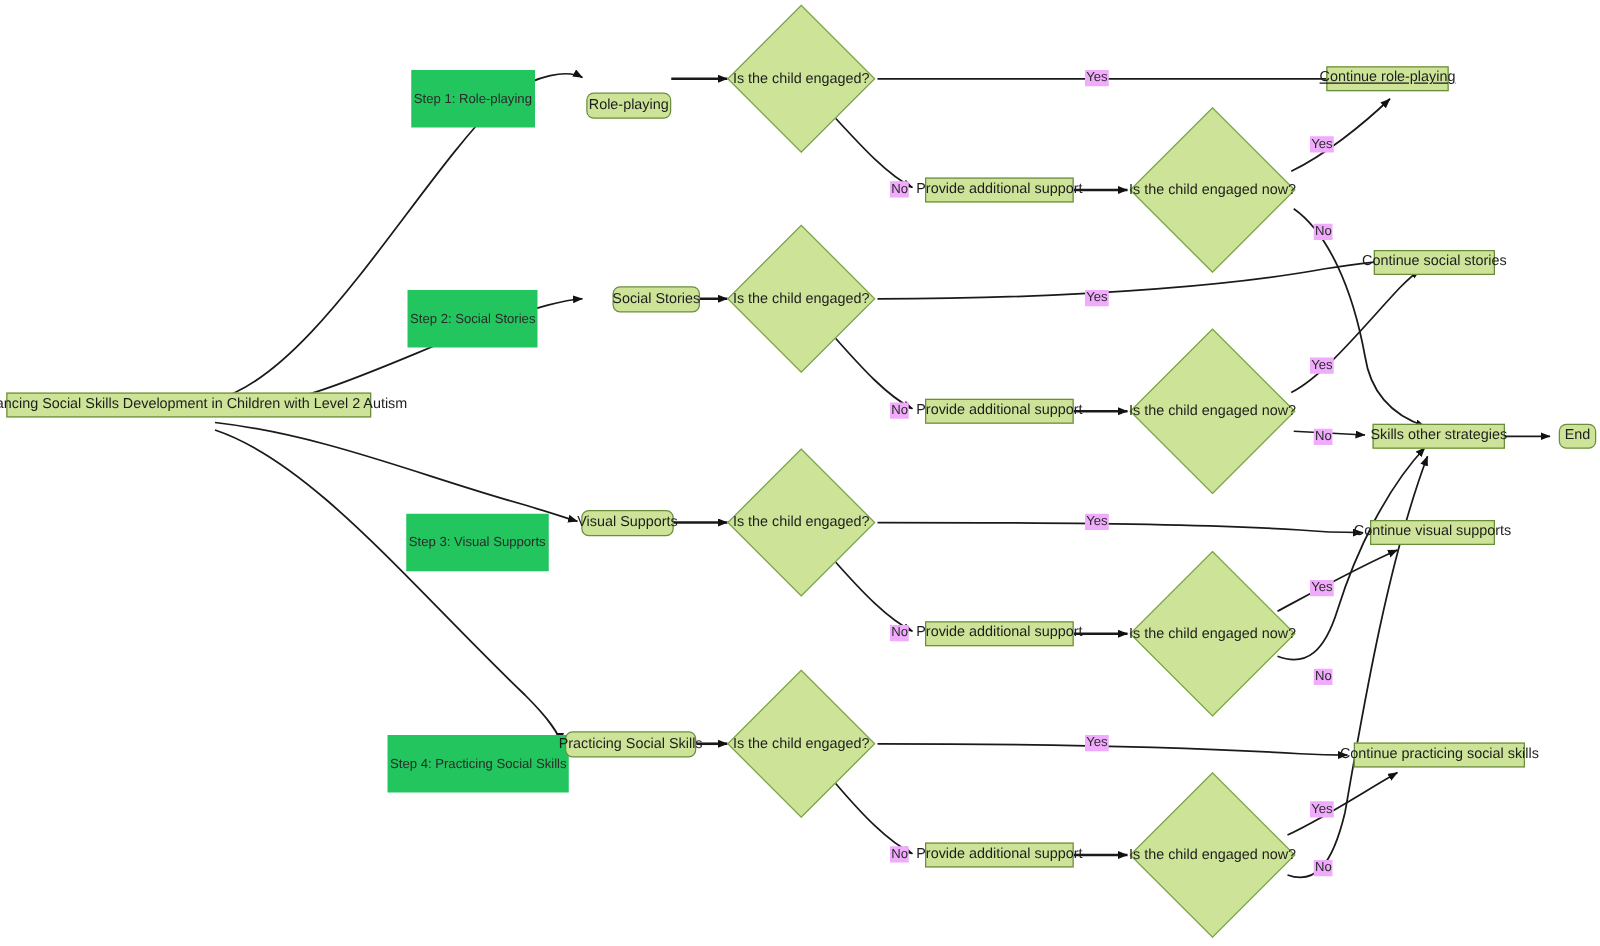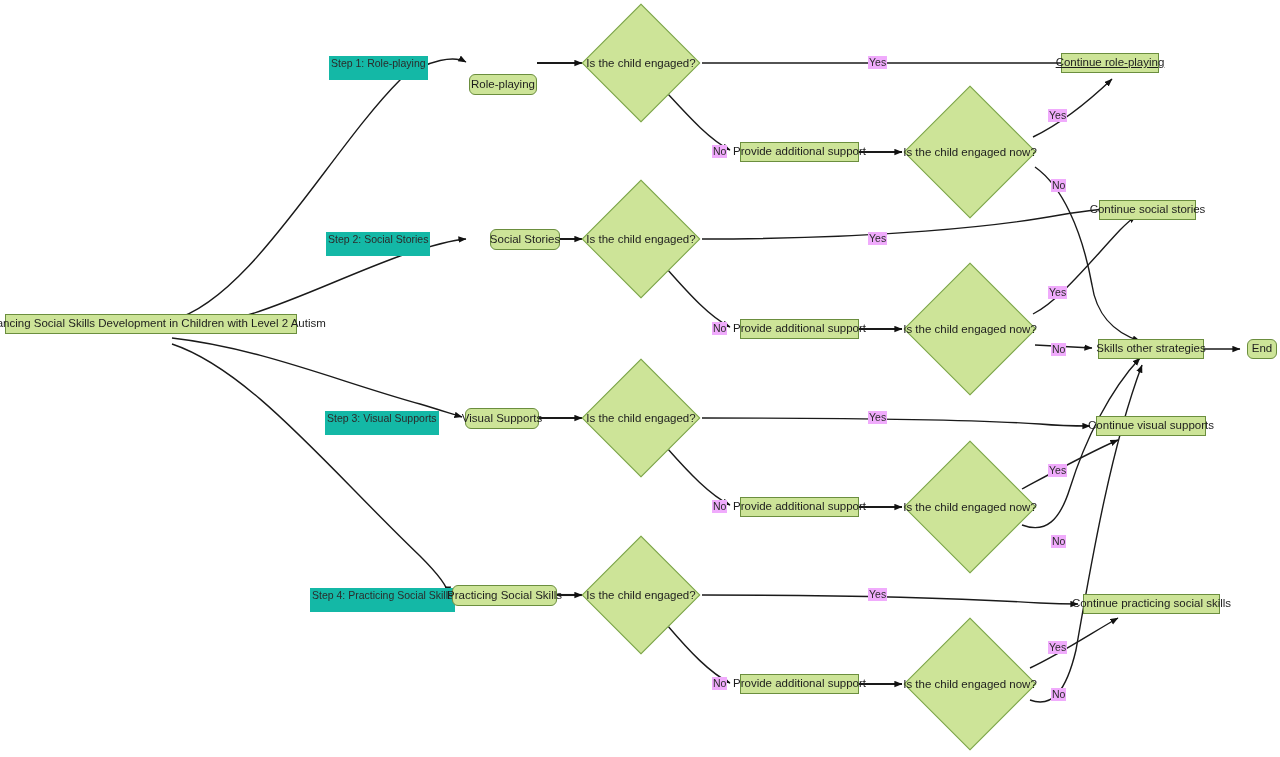--- a/index.html
+++ b/index.html
@@ -12,22 +12,22 @@
         display:flex;align-items:center;justify-content:center;text-align:center;
         font-size:11.5px;color:#1d1d1d;line-height:1.15;white-space:nowrap;}
   .node.rounded{border-radius:6px;}
   .node.sharp{border-radius:0;}
   .diamond{position:absolute;background:#cde498;border:1px solid #7aa34a;
            transform:rotate(45deg);box-sizing:border-box;}
   .diamond-label{position:absolute;display:flex;align-items:center;justify-content:center;
            font-size:11.5px;color:#1d1d1d;white-space:nowrap;pointer-events:none;}
   .elabel{position:absolute;background:#f0abfc;color:#2b2b2b;font-size:10.5px;
           padding:0 1px;white-space:nowrap;line-height:13px;height:13px;}
-  .steplabel{position:absolute;background:#14b8a6;color:#2b2b2b;font-size:10.5px;
-          padding:0 2px;white-space:nowrap;line-height:14px;height:24px;}
+  .steplabel{position:absolute;background:#22c55e;color:#2b2b2b;font-size:10.5px;
+          padding:16px 2px;white-space:nowrap;line-height:14px;height:14px;}
 </style>
 </head>
 <body>
 
 <div id="stage">
 
   <svg id="edges" viewBox="0 0 1280 757">
     <defs>
       <marker id="ah" markerWidth="9" markerHeight="9" refX="7.6" refY="3.2" orient="auto" markerUnits="userSpaceOnUse">
         <path d="M0,0 L8,3.2 L0,6.4 z" fill="#111111"></path>
@@ -128,21 +128,21 @@
 
   <div class="diamond" style="left:923px;top:637px;width:94px;height:94px;"></div>
   <div class="diamond-label" style="left:905px;top:674px;width:130px;height:20px;">Is the child engaged now?</div>
 
   <div class="node sharp" style="left:1061px;top:53px;width:98px;height:20px;text-decoration:underline;">
     <span>Continue role-playing</span>
   </div>
   <div class="node sharp" style="left:1099px;top:200px;width:97px;height:20px;">
     <span>Continue social stories</span>
   </div>
-  <div class="node sharp" style="left:1096px;top:416px;width:110px;height:20px;">
+  <div class="node sharp" style="left:1096px;top:416px;width:100px;height:20px;">
     <span>Continue visual supports</span>
   </div>
   <div class="node sharp" style="left:1083px;top:594px;width:137px;height:20px;">
     <span>Continue practicing social skills</span>
   </div>
 
   <div class="node sharp" style="left:1098px;top:339px;width:106px;height:20px;">
     <span>Skills other strategies</span>
   </div>
   <div class="node rounded" style="left:1247px;top:339px;width:30px;height:20px;">

